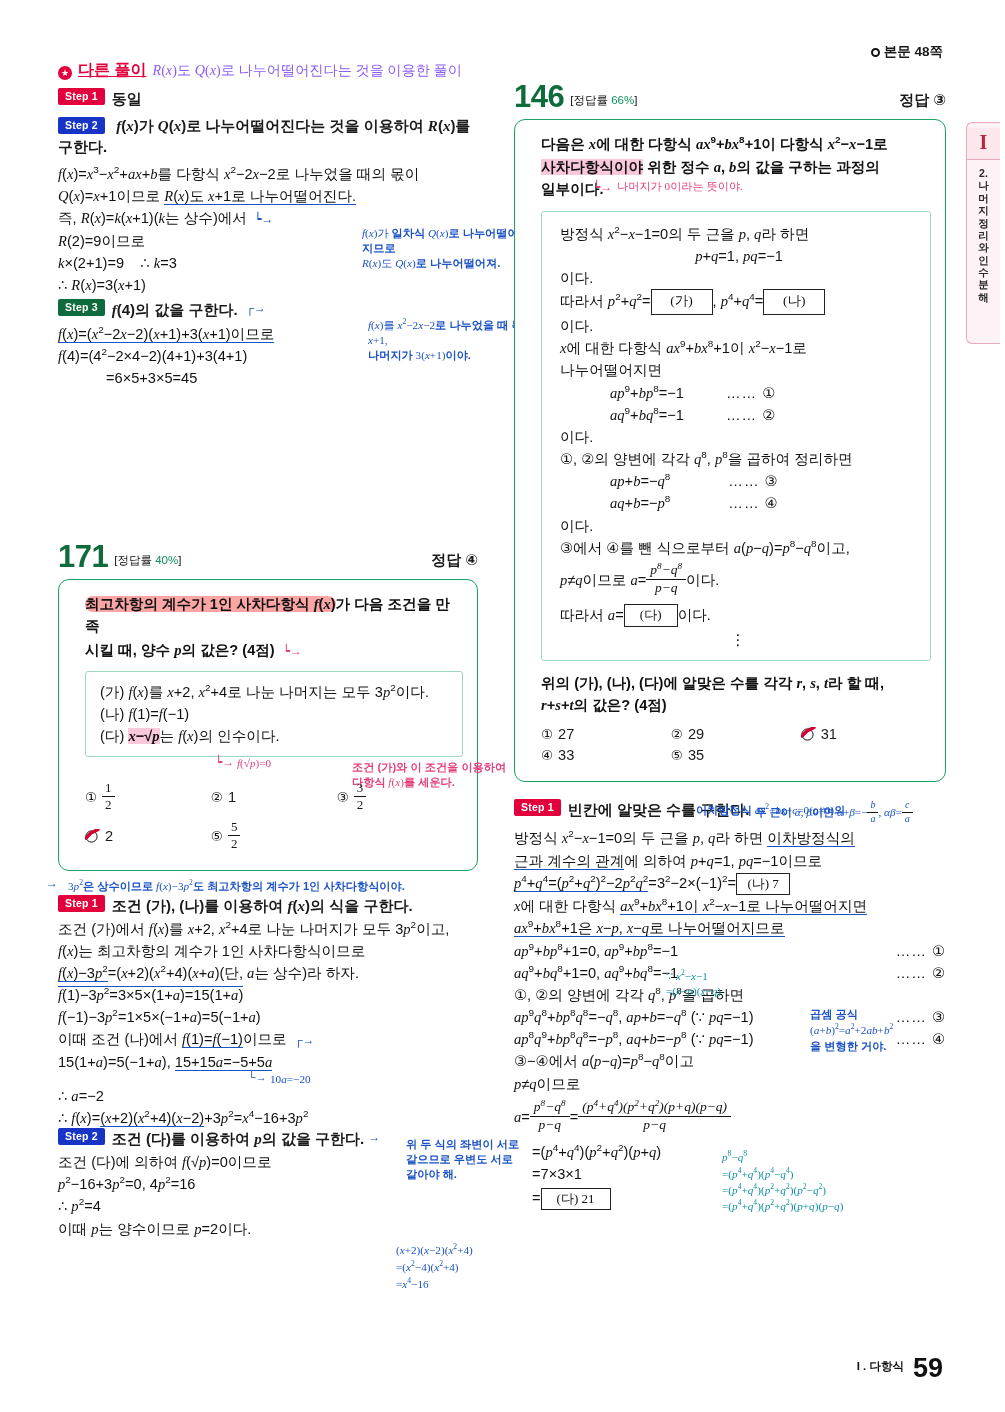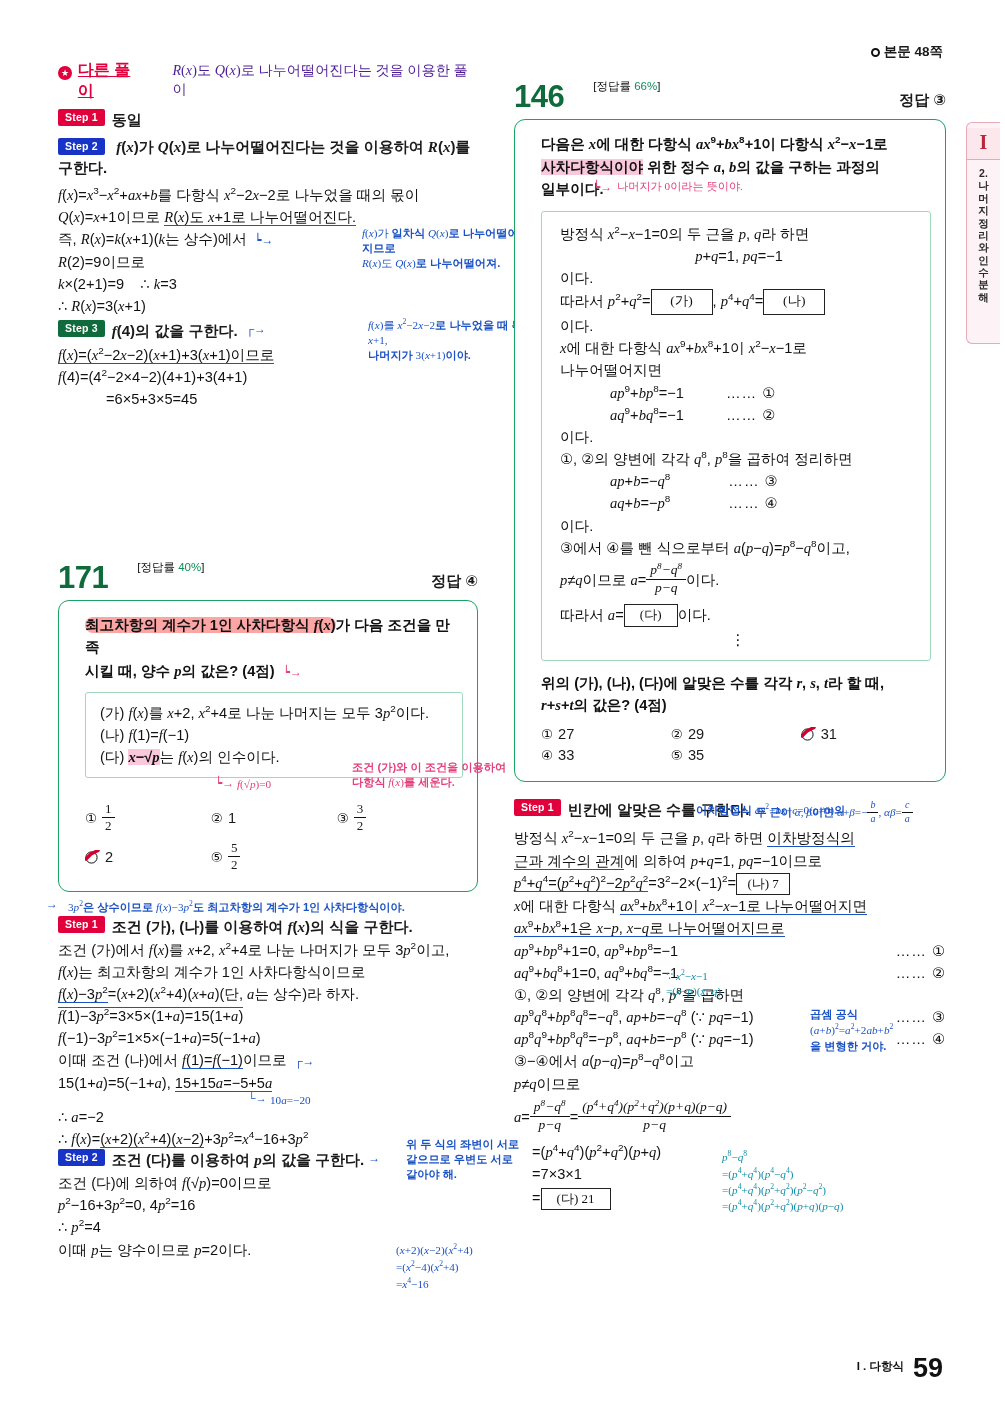--- a/index.html
+++ b/index.html
@@ -60,22 +60,22 @@
   sup { font-size:0.68em; vertical-align:super; line-height:0; }
 
   
   .other-head { display:flex; align-items:baseline; gap:6px; margin-bottom:9px; }
   .star {
     display:inline-block; width:14px; height:14px; border-radius:50%;
     background:#e2003c; color:#fff; font-size:9px; line-height:14px;
     text-align:center; position:relative; top:1px;
   }
   .other-title { font-size:16px; font-weight:bold; color:#e2003c;text-decoration:underline; }
-  .other-sub   { font-size:14.2px; color:#4c1d95;
-                 font-family:"Liberation Serif",serif;margin-left:21px; }
+  .other-sub   { font-size:14.2px; color:#8b5cf6;
+                 font-family:"Liberation Serif",serif; }
 
   
   .step {
     display:inline-block; color:#fff; font-size:10.5px; font-weight:bold;
     padding:2px 7px 3px 7px; border-radius:2px; margin-right:7px;
     position:relative; top:-2px; letter-spacing:.2px;
   }
   .step.s1 { background:#e2003c; }
   .step.s2 { background:#1734c6; }
   .step.s3 { background:#0f6b3b; }
@@ -87,21 +87,21 @@
           font-family:"Liberation Serif","DejaVu Serif",serif; }
   .note.blue { color:#1b52c4; }
   .note.pink { color:#e4407e; }
   .note.teal { color:#0f8fa8; }
   .note .k { font-family:"Liberation Sans",sans-serif; font-weight:bold; }
 
   .hl-pink { background:#fca5a5;border-radius:8px; }
   .hl-pink2{ background:#f9c8da; }
 
   
-  .qhead { display:flex; margin:0 0 8px 0; position:relative;gap:23px; }
+  .qhead { display:flex; align-items:flex-end; margin:0 0 8px 0; position:relative; }
   .qnum  { font-size:31px; font-weight:bold; color:#0f6b3b;
            letter-spacing:-0.5px; line-height:.95; }
   .qrate { font-size:11.5px; color:#111; margin-left:6px; position:relative; top:-3px; }
   .qrate .pct { color:#0f8f5a; }
   .qans  { position:absolute; right:0; bottom:1px; font-size:15px; font-weight:bold; }
 
   
   .qbox {
     border:1.6px solid #19a463; border-radius:11px;
     padding:13px 14px 13px 26px; background:#fff;

